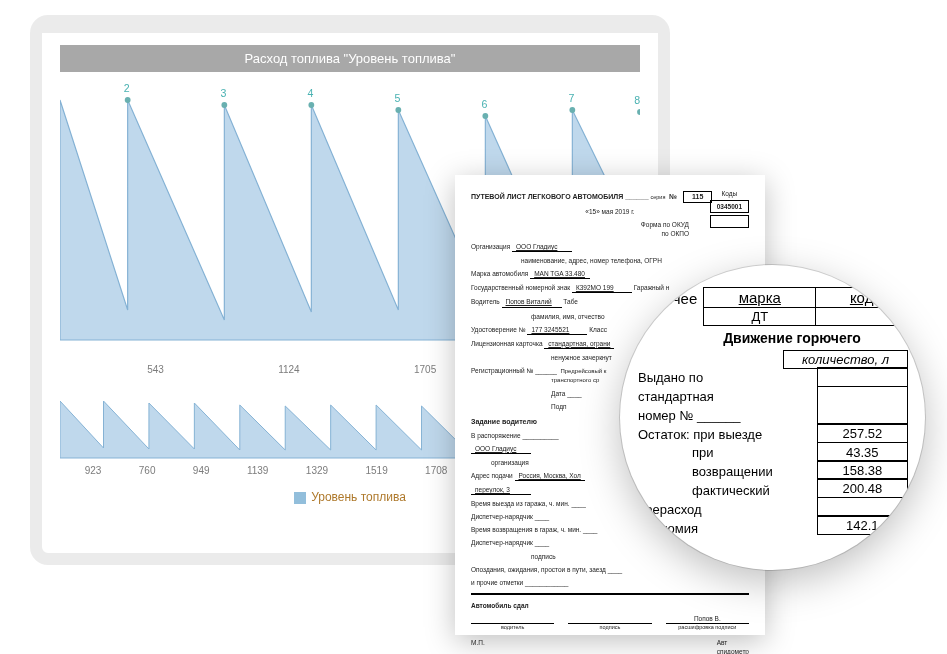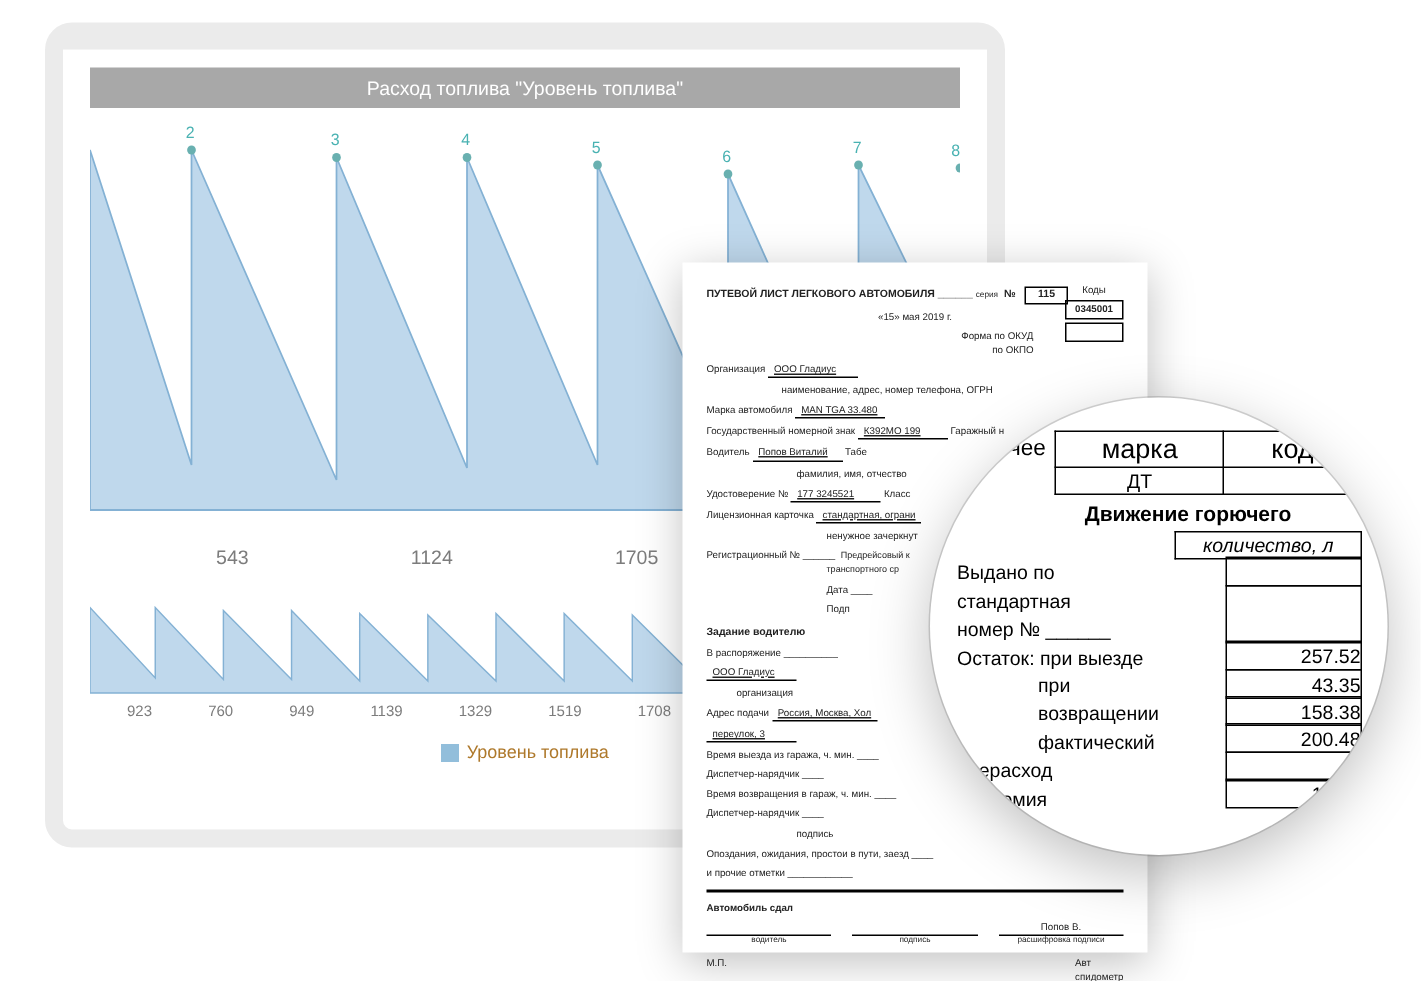--- a/index.html
+++ b/index.html
@@ -15,21 +15,21 @@
     border-radius:18px;
     background:#fff;
     filter:blur(0.4px);
     opacity:0.85;
   }
   .laptop-inner { padding:12px 18px; }
   .chart-title { background:#999; color:#fff; font-size:13px; text-align:center; padding:6px 0; }
   .chart-area { position:relative; height:280px; margin-top:8px; }
   .chart-svg { width:100%; height:100%; }
   .peak-num { font-size:11px; fill:#2aa5a5; }
-  .chart-xaxis { display:flex; justify-content:space-around; font-size:13px; color:#666; padding:4px 10px 0 30px; }
+  .chart-xaxis { display:flex; justify-content:space-around; font-size:10px; color:#666; padding:4px 10px 0 30px; }
   .mini-chart { position:relative; height:70px; margin-top:18px; }
   .mini-xaxis { display:flex; justify-content:space-around; font-size:10px; color:#666; padding:2px 6px 0 6px; }
   .legend { text-align:center; font-size:12px; color:#a16207; margin-top:14px; }
   .legend .swatch { display:inline-block; width:12px; height:12px; background:#7fb3d5; vertical-align:middle; margin-right:5px; }
 
   
   .doc {
     position:absolute;
     left:455px; top:175px;
     width:310px; height:460px;
@@ -66,30 +66,30 @@
   .mag-inner {
     position:absolute;
     left:18px; top:22px;
     width:270px;
     font-size:13px;
     color:#000;
     font-family: Arial, sans-serif;
   }
   .mag table { border-collapse:collapse; width:100%; }
   .mag th, .mag td { border:1.6px solid #000; padding:1px 0; text-align:center; font-weight:normal; }
-  .mag .hdr-row th { font-size:18px; }
+  .mag .hdr-row th { font-size:15px;text-decoration:underline; }
   .mag .dt-row td { font-size:13px; }
   .mag .fuel-motion { text-align:center; font-weight:bold; font-size:14px; margin:4px 0 4px 38px; }
   .mag .qty-cell { text-align:center; font-size:13px; }
   .mag .qty-table { border-collapse:collapse; margin-left:auto; width:125px; }
   .mag .qty-table td { border:1.6px solid #000; padding:1px 0; text-align:center; font-size:13px;font-style:italic; }
   .mag .fuel-rows { display:flex;gap:44px; }
   .mag .fuel-labels { font-size:13px; line-height:1.45; flex:1; }
   .mag .fuel-vals   { width:125px; }
-  .mag .fuel-vals .box { border:1.6px solid #000; text-align:right; font-size:13px; padding:0; height:20px; line-height:19px; margin-top:-1.6px; }
+  .mag .fuel-vals .box { border:1.6px solid #000; text-align:center; font-size:13px; padding:0; height:20px; line-height:19px; margin-top:-1.6px; }
   .mag .fuel-vals .box.empty { height:20px; }
 </style>
 </head>
 <body>
 
 <div class="laptop">
   <div class="laptop-inner">
     <div class="chart-title">Расход топлива "Уровень топлива"</div>
 
     <div class="chart-area">

